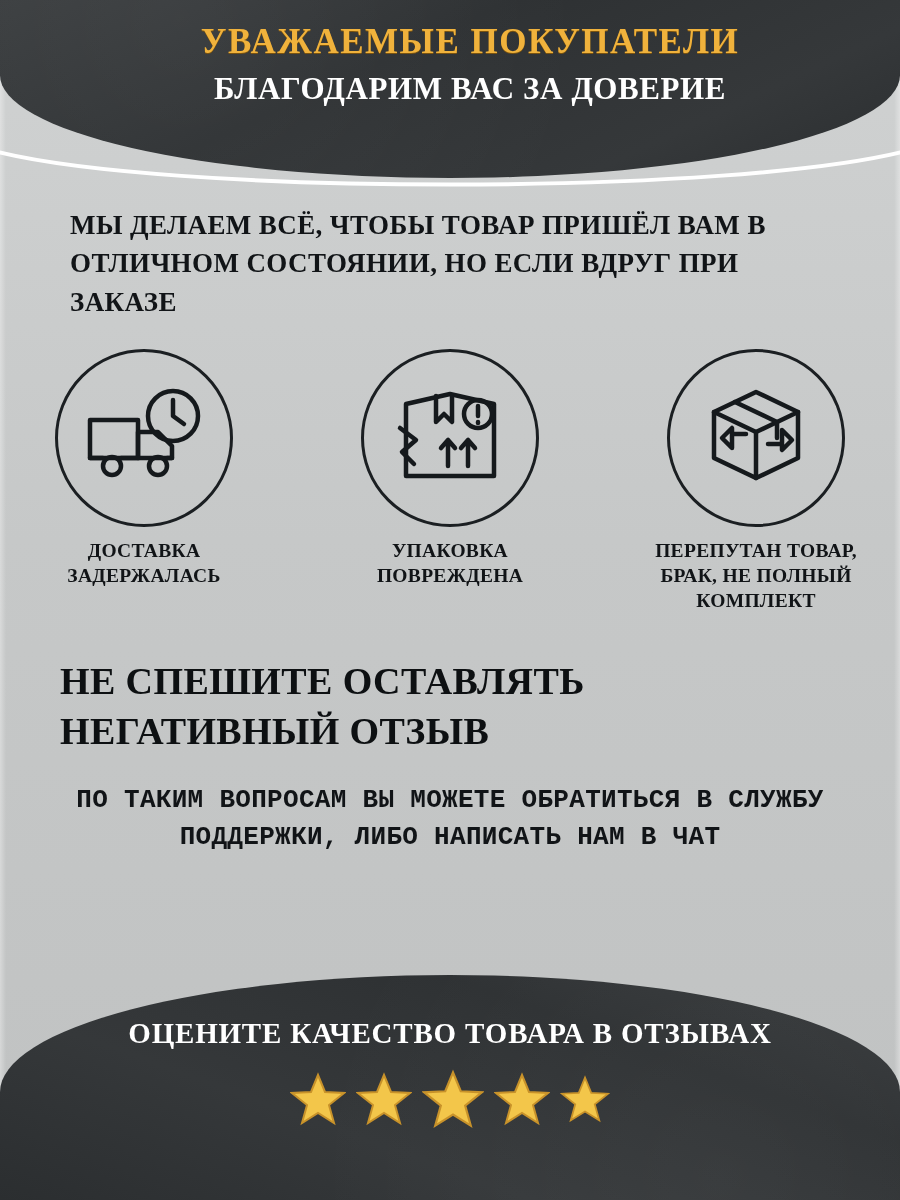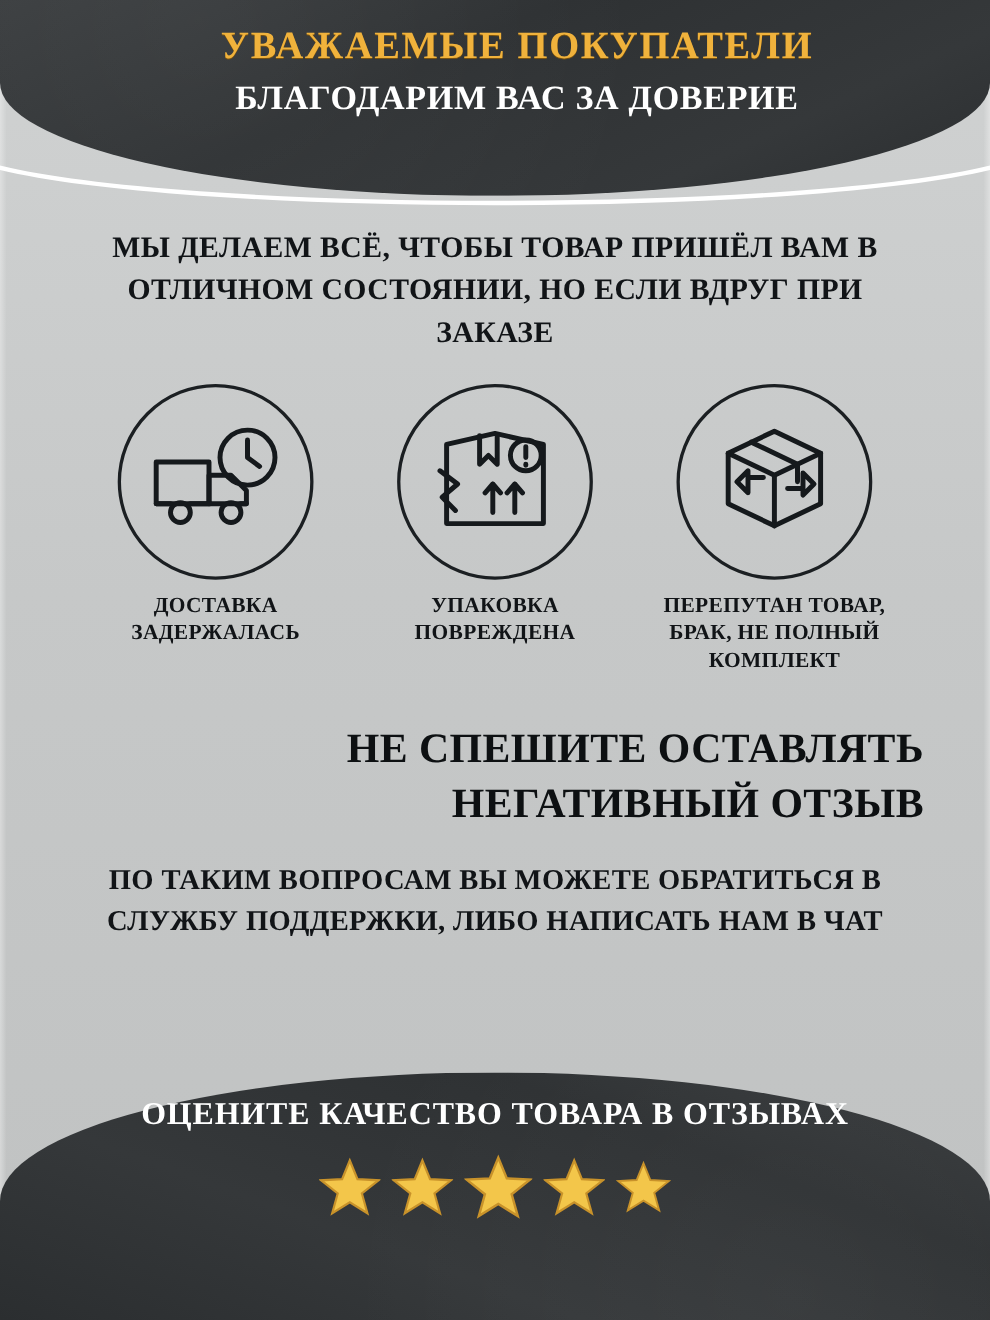--- a/index.html
+++ b/index.html
@@ -68,35 +68,35 @@
   
   .body-area {
     position: absolute;
     top: 178px; left: 0;
     width: 900px;
     height: 822px;
   }
   .lead {
     margin: 28px auto 0;
     width: 760px;
-    text-align: center;
+    text-align: left;
     font-size: 27px;
     font-weight: bold;
     line-height: 1.42;
     letter-spacing: 0.4px;
     color: #111417;
   }
 
   
   .icons-row {
     margin-top: 28px;
     display: flex;
     justify-content: center;
     align-items: flex-start;
-    gap: 24px;
+    gap: 76px;
   }
   .icon-item {
     width: 230px;
     text-align: center;
   }
   .icon-circle {
     width: 172px;
     height: 172px;
     margin: 0 auto;
     border-radius: 50%;
@@ -112,36 +112,37 @@
     font-weight: bold;
     line-height: 1.28;
     letter-spacing: 0.3px;
     color: #111417;
   }
 
   
   .statement {
     margin: 42px auto 0;
     width: 780px;
-    text-align: right;
+    text-align: left;
     font-size: 38px;
     font-weight: bold;
     line-height: 1.32;
     letter-spacing: 0.4px;
     color: #0d1012;
   }
   .support {
     margin: 26px auto 14px;
     width: 800px;
     text-align: center;
     font-size: 26px;
     font-weight: bold;
     line-height: 1.42;
     letter-spacing: 0.3px;
     color: #111417;
+    font-family: Liberation Mono, monospace;
   }
 
   
   .footer {
     position: absolute;
     left: 0;
     bottom: 0;
     width: 900px;
     height: 225px;
     background:
@@ -151,21 +152,21 @@
     border-top-right-radius: 50% 52%;
   }
   .footer-inner {
     position: absolute;
     left: 0; top: 0;
     width: 900px;
     height: 225px;
     text-align: center;
   }
   .footer-title {
-    margin-top: 20px;
+    margin-top: 40px;
     font-size: 29px;
     font-weight: bold;
     line-height: 1.3;
     letter-spacing: 0.8px;
     color: #ffffff;
   }
   .stars {
     margin-top: 16px;
     display: flex;
     justify-content: center;

